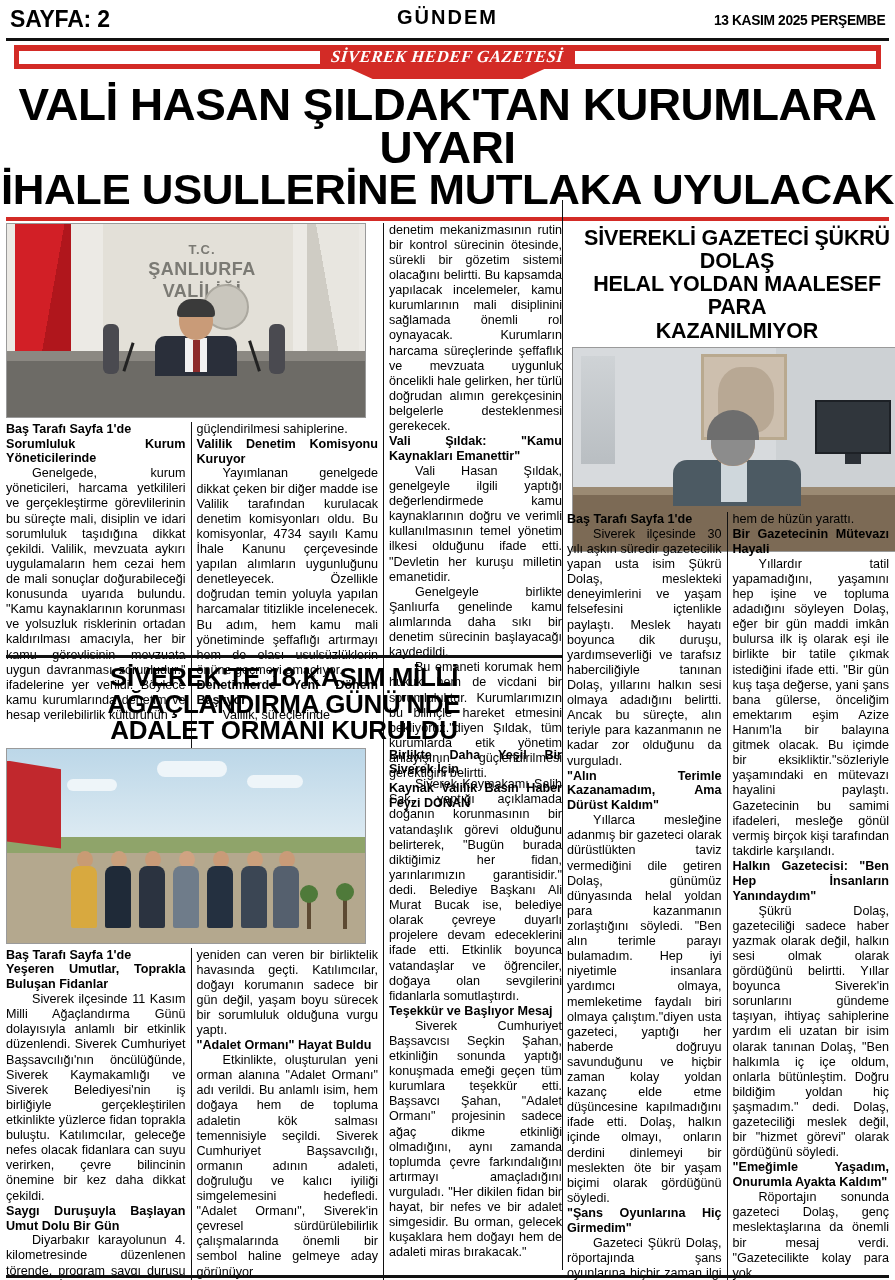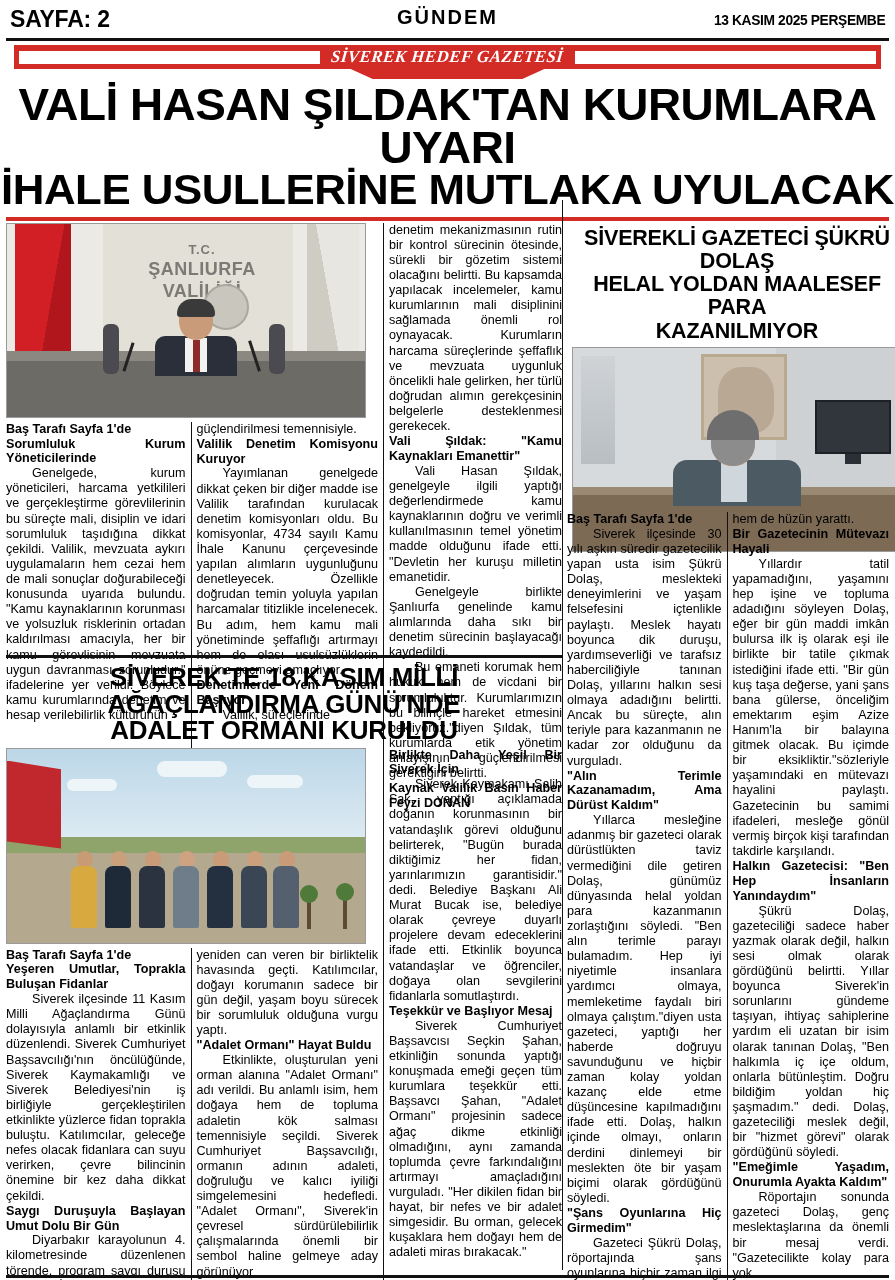--- a/index.html
+++ b/index.html
@@ -201,35 +201,35 @@
           </div>
 
           <div class="flexrow" style="flex:1; margin-top:4px;">
             <div class="col" style="width:181px;">
               <h4>Baş Tarafı Sayfa 1'de</h4>
               <h4>Sorumluluk Kurum Yöneticilerinde</h4>
               <p>Genelgede, kurum yöneticileri, harcama yetkilileri ve gerçekleştirme görevlilerinin bu süreçte mali, disiplin ve idari sorumluluk taşıdığına dikkat çekildi. Valilik, mevzuata aykırı uygulamaların hem cezai hem de mali sonuçlar doğurabileceği konusunda uyarıda bulundu. "Kamu kaynaklarının korunması ve yolsuzluk risklerinin ortadan kaldırılması amacıyla, her bir kamu görevlisinin mevzuata uygun davranması zorunludur." ifadelerine yer verildi. Böylece kamu kurumlarında denetim ve hesap verilebilirlik kültürünün</p>
             </div>
             <div class="divider"></div>
             <div class="col" style="width:183px;">
-              <p class="noind">güçlendirilmesi temennisiyle.</p>
+              <p class="noind">güçlendirilmesi sahiplerine.</p>
               <h4>Valilik Denetim Komisyonu Kuruyor</h4>
               <p>Yayımlanan genelgede dikkat çeken bir diğer madde ise Valilik tarafından kurulacak denetim komisyonları oldu. Bu komisyonlar, 4734 sayılı Kamu İhale Kanunu çerçevesinde yapılan alımların uygunluğunu denetleyecek. Özellikle doğrudan temin yoluyla yapılan harcamalar titizlikle incelenecek. Bu adım, hem kamu mali yönetiminde şeffaflığı artırmayı hem de olası usulsüzlüklerin önüne geçmeyi amaçlıyor.</p>
               <h4>Denetimlerde Yeni Dönem Başlıyor</h4>
               <p>Valilik, süreçlerinde</p>
             </div>
           </div>
         </div>
 
         <div class="divider"></div>
 
         <div class="col" style="width:178px;">
           <p class="noind">denetim mekanizmasının rutin bir kontrol sürecinin ötesinde, sürekli bir gözetim sistemi olacağını belirtti. Bu kapsamda yapılacak incelemeler, kamu kurumlarının mali disiplinini sağlamada önemli rol oynayacak. Kurumların harcama süreçlerinde şeffaflık ve mevzuata uygunluk öncelikli hale gelirken, her türlü doğrudan alımın gerekçesinin belgelerle desteklenmesi gerekecek.</p>
           <h4>Vali Şıldak: "Kamu Kaynakları Emanettir"</h4>
-          <p>Vali Hasan Şıldak, genelgeyle ilgili yaptığı değerlendirmede kamu kaynaklarının doğru ve verimli kullanılmasının temel yönetim madde olduğunu ifade etti. "Devletin her kuruşu milletin emanetidir.</p>
+          <p>Vali Hasan Şıldak, genelgeyle ilgili yaptığı değerlendirmede kamu kaynaklarının doğru ve verimli kullanılmasının temel yönetim ilkesi olduğunu ifade etti. "Devletin her kuruşu milletin emanetidir.</p>
           <p>Genelgeyle birlikte Şanlıurfa genelinde kamu alımlarında daha sıkı bir denetim sürecinin başlayacağı kaydedildi.</p>
           <p>Bu emaneti korumak hem hukuki hem de vicdani bir sorumluluktur. Kurumlarımızın bu bilinçle hareket etmesini bekliyoruz."diyen Şıldak, tüm kurumlarda etik yönetim anlayışının güçlendirilmesi gerektiğini belirtti.</p>
           <h4>Kaynak Valilik Basın Haber Feyzi DONAN</h4>
         </div>
       </div>
     </div>
 
     <div class="vline" style="margin:0 5px;"></div>
 
     <div style="width:330px;">

